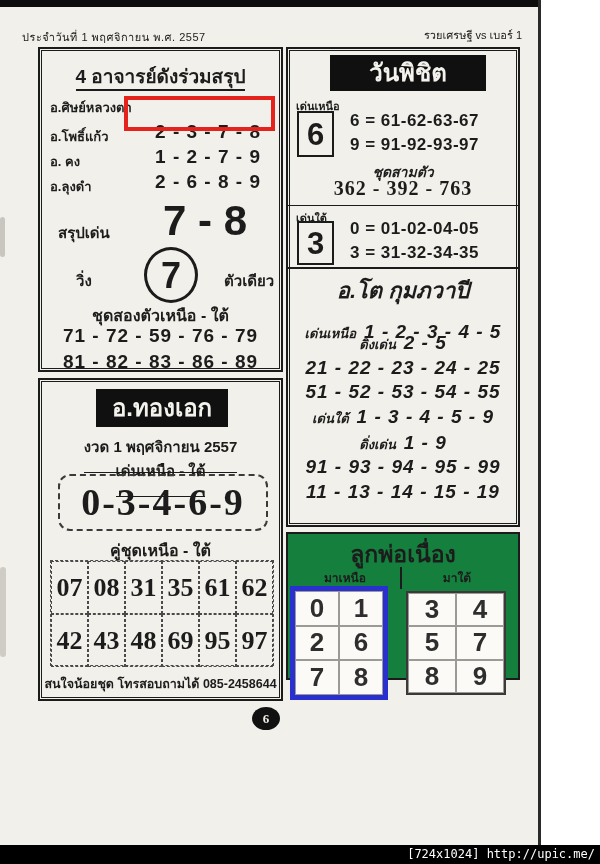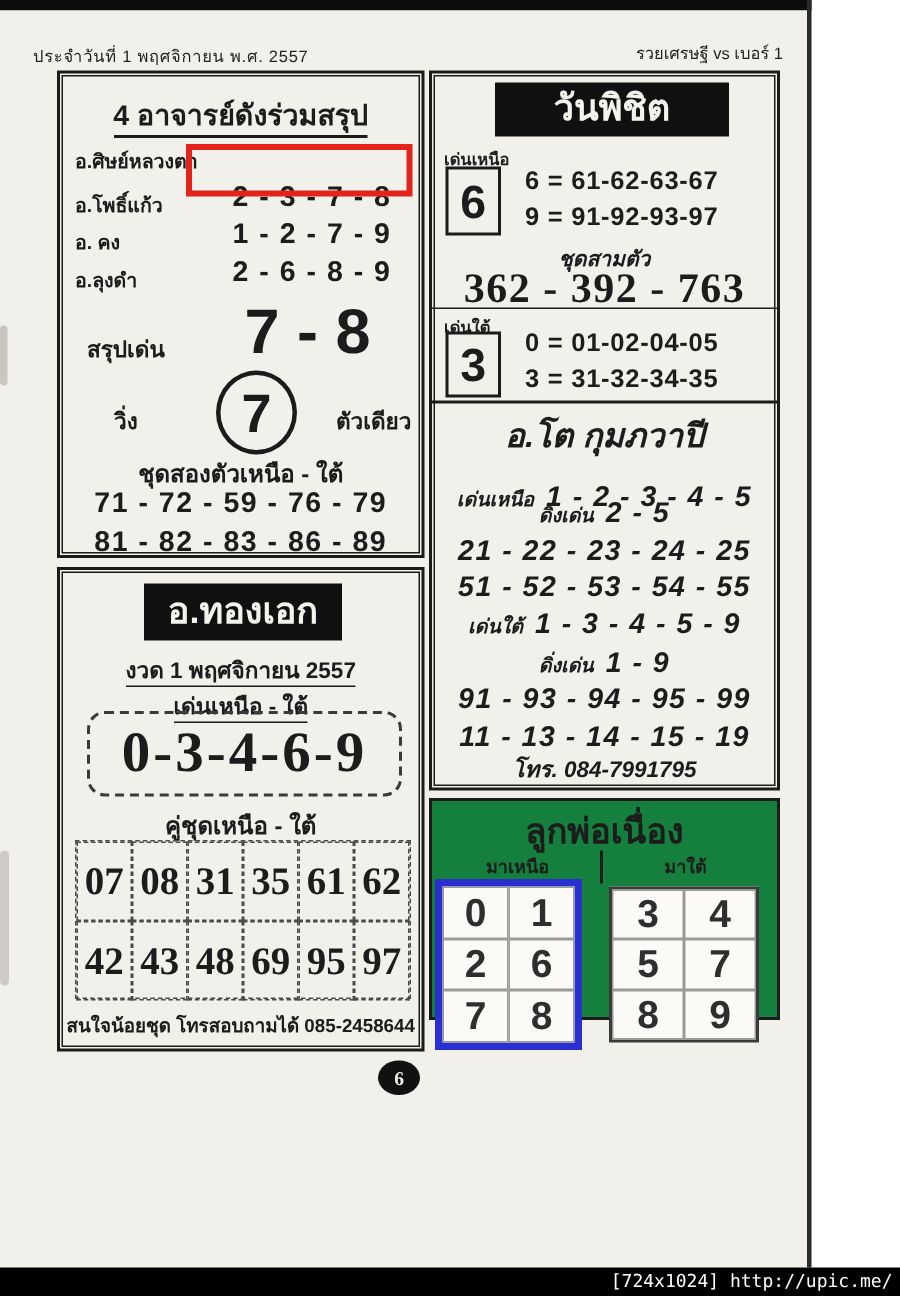--- a/index.html
+++ b/index.html
@@ -34,40 +34,40 @@
   .single-label { position:absolute; left:184px; top:220px; font-size:15px; font-weight:bold; }
   .two-title { position:absolute; left:0; top:254px; width:100%; text-align:center; font-size:16px; font-weight:bold; }
   .two-row1 { position:absolute; left:0; top:276px; width:100%; text-align:center; font-size:19px; font-weight:bold; letter-spacing:1px; }
   .two-row2 { position:absolute; left:0; top:302px; width:100%; text-align:center; font-size:19px; font-weight:bold; letter-spacing:1px; }
 
   
   .boxB { left:38px; top:371px; width:245px; height:323px; }
   .blk-head { position:absolute; background:#101010; color:#f4f2ec; text-align:center; font-weight:bold; }
   .boxB .blk-head { left:56px; top:9px; width:132px; height:38px; font-size:24px; line-height:38px; }
   .boxB-draw { position:absolute; left:0; top:55px; width:100%; text-align:center; font-size:15px; font-weight:bold; }
-  .boxB-draw span, .boxB-sub span { border-bottom:1.5px solid #1b1b1b; padding-bottom:1px; }
+  .boxB-draw span, .boxB-sub span { border-bottom:1.5px solid #1b1b1b; padding-bottom:17px; }
   .boxB-sub { position:absolute; left:0; top:79px; width:100%; text-align:center; font-size:15px; font-weight:bold; }
   .dash-box { position:absolute; left:18px; top:94px; width:210px; height:57px; border:2px dashed #3a3a3a; border-radius:12px;
     text-align:center; font-family:Liberation Serif, serif; font-size:38px; font-weight:bold; line-height:53px; letter-spacing:2px; }
   .pairs-title { position:absolute; left:0; top:158px; width:100%; text-align:center; font-size:16px; font-weight:bold; }
   .pairs-grid { position:absolute; left:10px; top:180px; width:224px; height:106px; border:1px dashed #4a4a4a;
     display:grid; grid-template-columns:repeat(6,1fr); grid-template-rows:1fr 1fr; }
   .pairs-grid .cell { border:1px dashed #4a4a4a; text-align:center; font-family:"Liberation Serif","DejaVu Serif",serif;
     font-size:26px; font-weight:bold; line-height:51px; }
   .contact-line { position:absolute; left:0; top:294px; width:100%; text-align:center; font-size:12.5px; font-weight:bold; }
 
   
   .boxCD { left:286px; top:40px; width:234px; height:480px; border:2px solid #1b1b1b; }
   .boxCD .blk-head { left:42px; top:6px; width:156px; height:36px; font-size:24px; line-height:36px; }
   .lbl-sm { position:absolute; font-size:11px; font-weight:bold; }
   .digit-box { position:absolute; width:37px; height:46px; border:2px solid #1b1b1b; text-align:center; font-size:31px; font-weight:bold; line-height:43px; }
   .eq-line { position:absolute; left:62px; width:168px; font-size:17px; font-weight:bold; letter-spacing:0.5px; }
   .triple-label { position:absolute; left:0; top:112px; width:100%; text-align:center; font-size:14px; font-weight:bold; font-style:italic; }
   .triple-nums { position:absolute; left:0; top:128px; width:100%; text-align:center; font-family:"Liberation Serif","DejaVu Serif",serif;
-    font-size:28px; font-weight:bold; letter-spacing:1px; }
+    font-size:20px; font-weight:bold; letter-spacing:1px; }
   .divC1 { position:absolute; left:0; top:156px; width:100%; border-top:1.5px solid #1b1b1b; }
   .divC2 { position:absolute; left:0; top:218px; width:100%; border-top:2px solid #1b1b1b; }
   .toT-title { position:absolute; left:0; top:224px; width:100%; text-align:center; font-size:22px; font-weight:bold; font-style:italic; }
   .h-line { position:absolute; left:0; width:100%; text-align:center; white-space:nowrap; }
   .h-line .h-lbl { font-size:13px; font-weight:bold; font-style:italic; margin-right:8px; }
   .h-line .h-val { font-size:19px; font-weight:bold; font-style:italic; letter-spacing:1px; }
   .phone-line { position:absolute; left:0; top:452px; width:100%; text-align:center; font-size:15px; font-weight:bold; font-style:italic; }
 
   
   .boxE { position:absolute; left:286px; top:525px; width:234px; height:148px; border:2px solid #1b1b1b; background:#15803d; }
@@ -188,21 +188,20 @@
       </div>
       <div class="h-line" style="top:383px;">
         <span class="h-lbl">ดิ่งเด่น</span><span class="h-val">1 - 9</span>
       </div>
       <div class="h-line" style="top:407px;">
         <span class="h-val">91 - 93 - 94 - 95 - 99</span>
       </div>
       <div class="h-line" style="top:432px;">
         <span class="h-val">11 - 13 - 14 - 15 - 19</span>
       </div>
-      <div class="phone-line">โทร. 084-7991795</div>
     </div>
 
     <div class="boxE">
       <div class="boxE-title">ลูกพ่อเนื่อง</div>
       <div class="boxE-lblN">มาเหนือ</div>
       <div class="boxE-vdiv"></div>
       <div class="boxE-lblS">มาใต้</div>
       <div class="ngrid">
         <div class="cell">0</div>
         <div class="cell">1</div>

